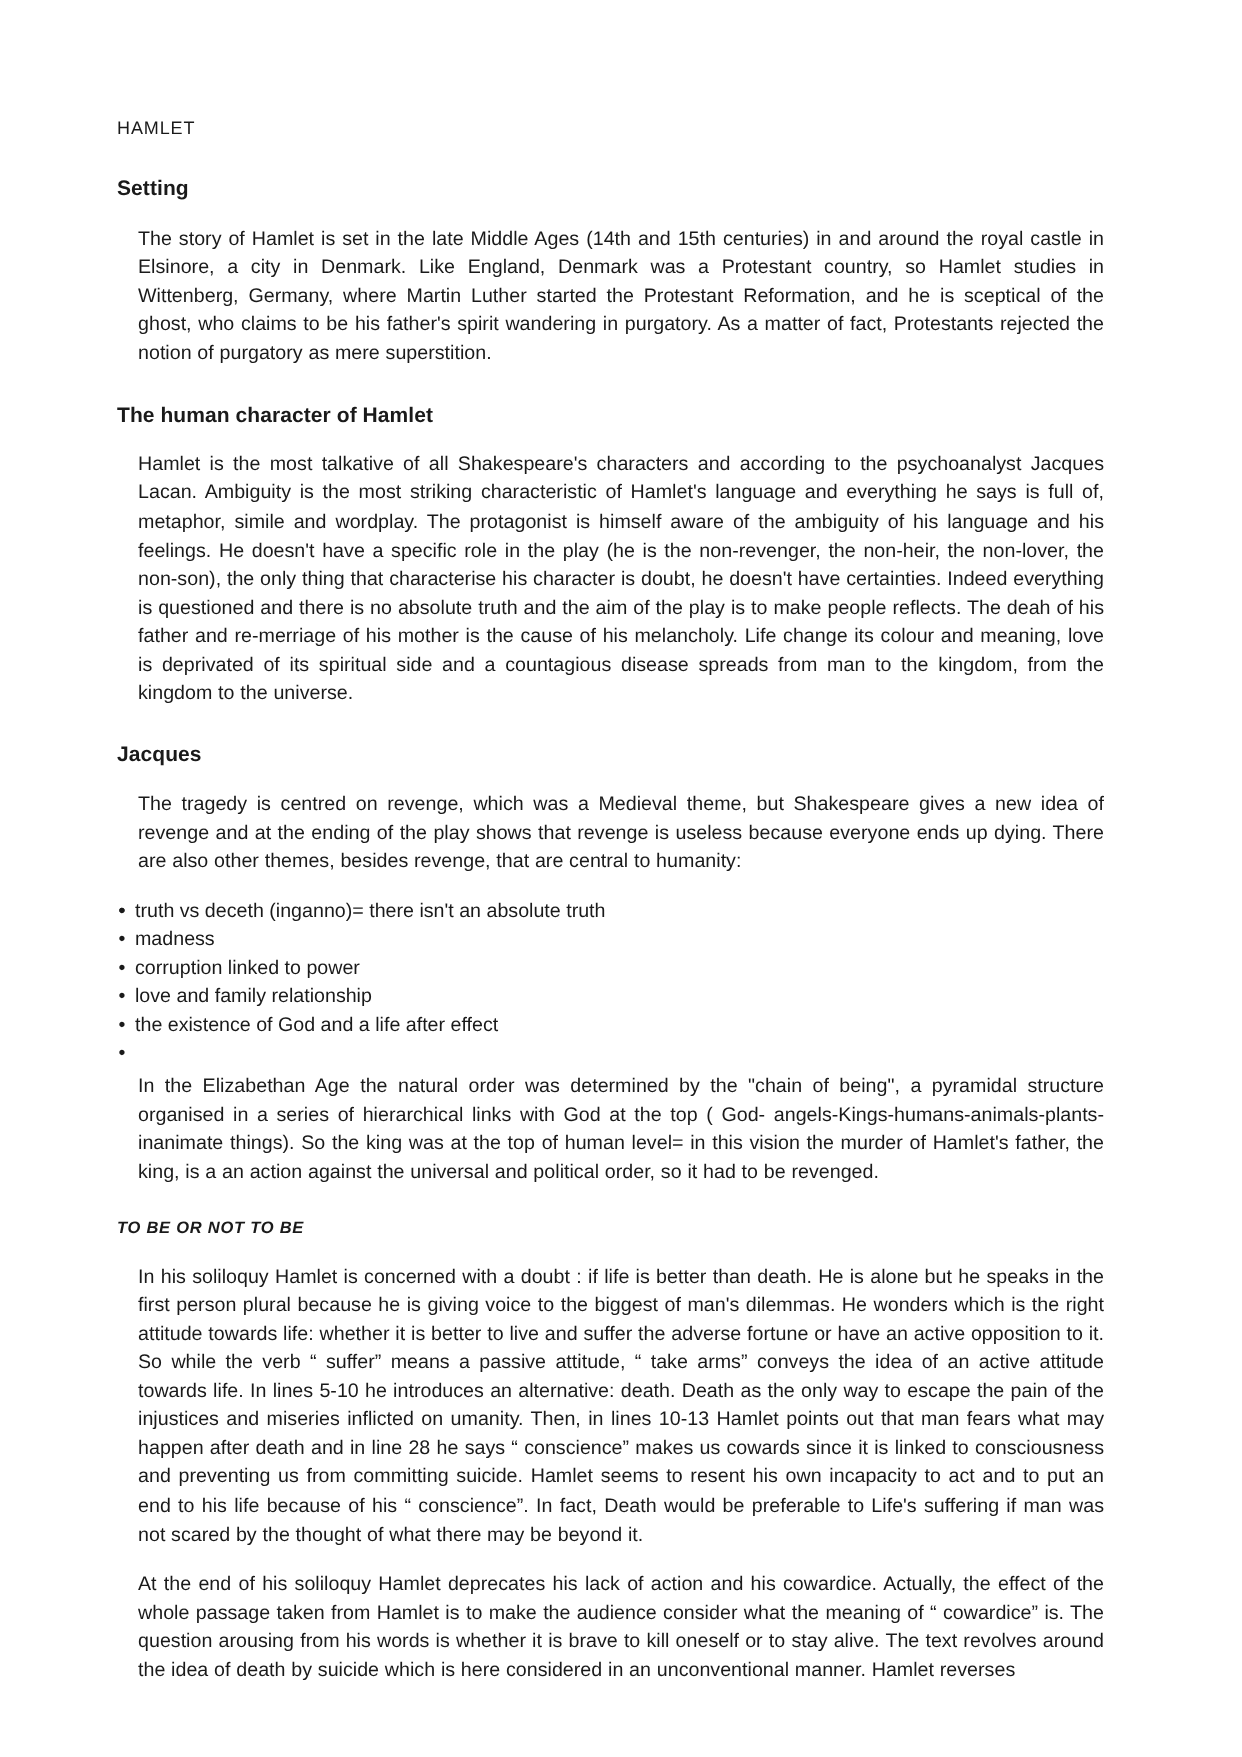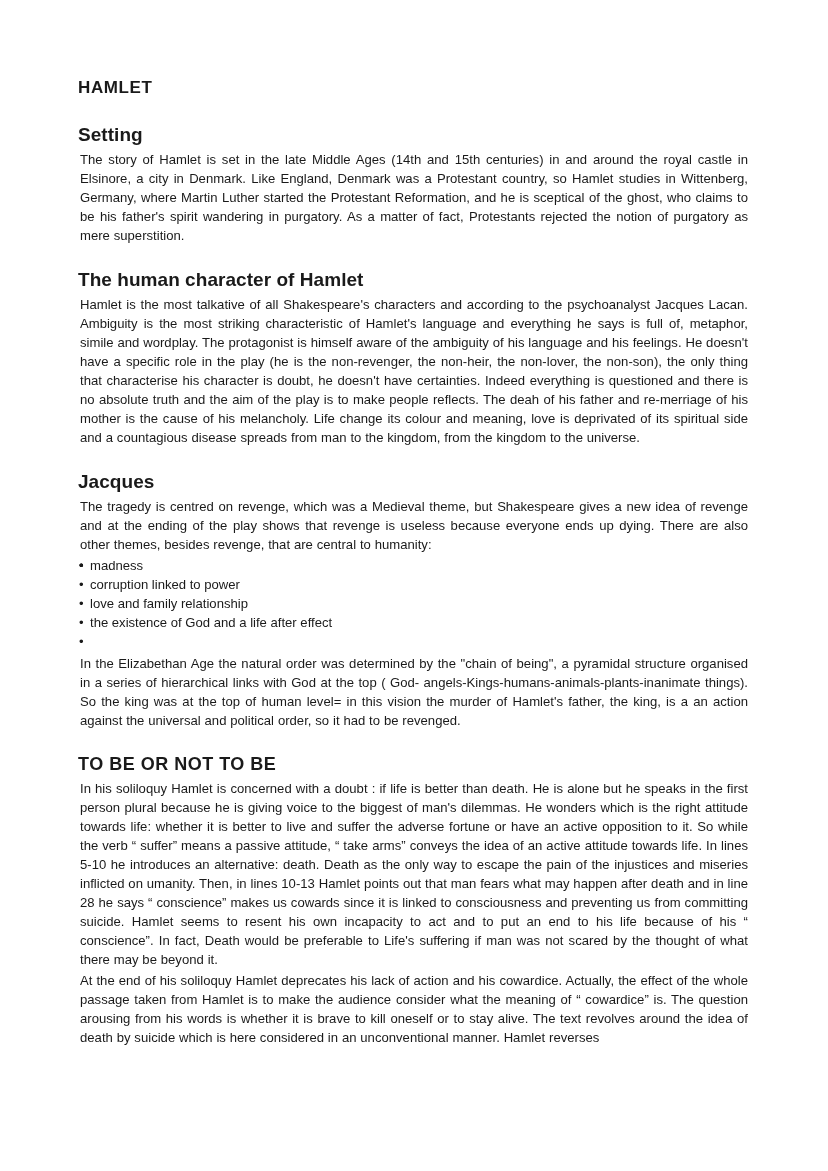--- a/index.html
+++ b/index.html
@@ -19,45 +19,46 @@
     width: 828px;
     height: 1171px;
     background: #ffffff;
     box-sizing: border-box;
     padding: 78px 78px 40px 78px;
   }
   .doc-body {
     width: 672px;
   }
   .doc-title {
-    font-size: 17px;
-    font-weight: bold;
+    font-size: 12px;
+    font-weight: normal;
     letter-spacing: 0.6px;
     margin: 0 0 24px 0;
     line-height: 1.2;
   }
   .section {
     margin: 0 0 22px 0;
   }
   .section:last-child {
     margin-bottom: 0;
   }
   .section-heading {
-    font-size: 19px;
+    font-size: 14px;
     font-weight: bold;
     margin: 0 0 2px 0;
     line-height: 1.35;
     letter-spacing: 0.05px;
   }
   .section-heading.caps {
     letter-spacing: 0.5px;
-    font-size: 18px;
+    font-size: 11px;
+    font-style: italic;
   }
   p.para {
-    margin: 2px;
+    margin: 14px;
     font-size: 13.1px;
     line-height: 19.05px;
     text-align: justify;
     text-justify: inter-word;
     letter-spacing: 0.01px;
     word-spacing: 0.2px;
   }
   ul.bullets {
     list-style: none;
     margin: 0;
@@ -99,21 +100,21 @@
     <div class="section">
       <h2 class="section-heading">The human character of Hamlet</h2>
       <p class="para">Hamlet is the most talkative of all Shakespeare's characters and according to the psychoanalyst Jacques Lacan. Ambiguity is the most striking characteristic of Hamlet's language and everything he says is full of, metaphor, simile and wordplay. The protagonist is himself aware of the ambiguity of his language and his feelings. He doesn't have a specific role in the play (he is the non-revenger, the non-heir, the non-lover, the non-son), the only thing that characterise his character is doubt, he doesn't have certainties. Indeed everything is questioned and there is no absolute truth and the aim of the play is to make people reflects. The deah of his father and re-merriage of his mother is the cause of his melancholy. Life change its colour and meaning, love is deprivated of its spiritual side and a countagious disease spreads from man to the kingdom, from the kingdom to the universe.</p>
     </div>
 
     <div class="section">
       <h2 class="section-heading">Jacques</h2>
       <p class="para">The tragedy is centred on revenge, which was a Medieval theme, but Shakespeare gives a new idea of revenge and at the ending of the play shows that revenge is useless because everyone ends up dying. There are also other themes, besides revenge, that are central to humanity:</p>
       <ul class="bullets">
         <li><span class="bullet-dot">•</span></li>
-        <li class="nojust"><span class="bullet-dot">•</span></li>
+        <li class="nojust"><span class="bullet-dot">•</span><span>truth vs deceth (inganno)= there isn't an absolute truth</span></li>
         <li class="nojust"><span class="bullet-dot">•</span><span>madness</span></li>
         <li class="nojust"><span class="bullet-dot">•</span><span>corruption linked to power</span></li>
         <li class="nojust"><span class="bullet-dot">•</span><span>love and family relationship</span></li>
         <li class="nojust"><span class="bullet-dot">•</span><span>the existence of God and a life after effect</span></li>
         <li class="nojust"><span class="bullet-dot">•</span></li>
       </ul>
     </div>
 
     <div class="section">
       <p class="para">In the Elizabethan Age the natural order was determined by the "chain of being", a pyramidal structure organised in a series of hierarchical links with God at the top ( God- angels-Kings-humans-animals-plants-inanimate things). So the king was at the top of human level= in this vision the murder of Hamlet's father, the king, is a an action against the universal and political order, so it had to be revenged.</p>

